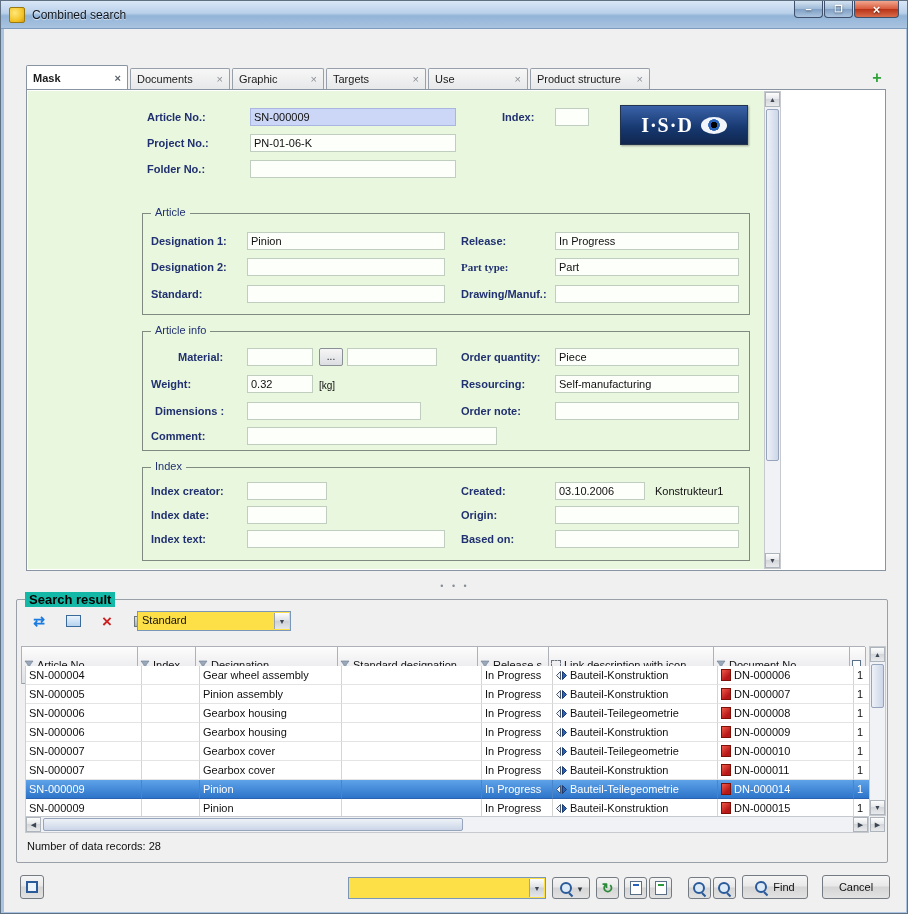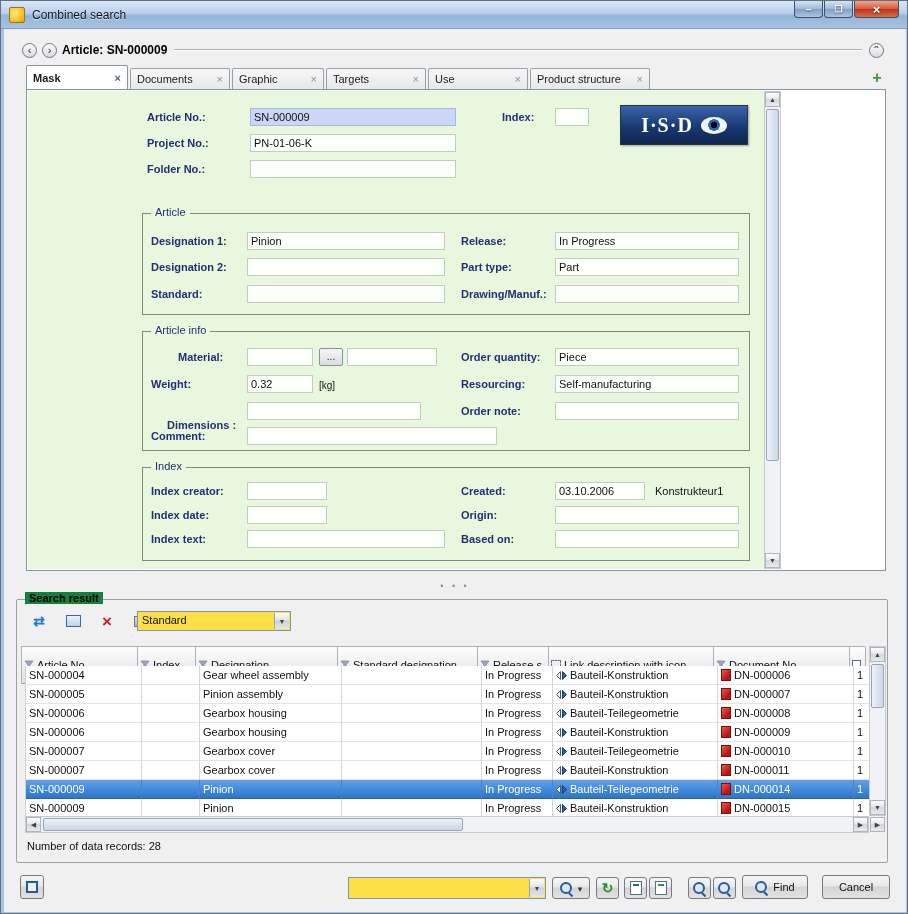--- a/index.html
+++ b/index.html
@@ -83,21 +83,21 @@
     border:1px solid #96a4bc; border-radius:2px; }
   .sb-thumb-h { position:absolute; top:1px; height:13px; background:linear-gradient(#eef2f8,#ccd6e8);
     border:1px solid #96a4bc; border-radius:2px; }
 
   
   .splitter { position:absolute; left:0; top:552px; width:902px; height:10px; text-align:center; color:#868e98; font-size:9px; letter-spacing:3px; }
   .splitter::before { content:"• • •"; }
 
   
   .search-panel { position:absolute; left:12px; top:570px; width:872px; height:264px; border:1px solid #9aa0a8; border-radius:2px; }
-  .search-title { position:absolute; top:-8px; left:8px; background:#15803d; padding:0 4px; font-weight:bold; font-size:11px; color:#000; }
+  .search-title { position:absolute; top:-8px; left:8px; background:#14b8a6; padding:0 4px; font-weight:bold; font-size:13px; color:#000; }
 
   .result-toolbar { position:absolute; left:10px; top:10px; height:22px; display:flex; align-items:center; gap:10px; }
   .tool-btn { width:24px; height:22px; display:flex; align-items:center; justify-content:center; }
   .sync-icon::before { content:"⇄"; color:#1a7ae0; font-weight:bold; font-size:14px; }
   .monitor-icon { width:15px; height:12px; border:1px solid #3a6a9a; background:linear-gradient(#eaf3fc,#b6d3ef); }
   .delete-icon::before { content:"×"; color:#cc2020; font-weight:bold; font-size:17px; line-height:1; }
   .printer-icon { width:15px; height:11px; background:linear-gradient(#dde1e5,#a9b1b9); border:1px solid #6f777e; position:relative; }
   .printer-icon::before { content:""; position:absolute; left:3px; top:-3px; width:8px; height:4px; background:#fff; border:1px solid #8a9098; }
 
   .combo { background:#fde047; border:1px solid #7a96b8; position:relative; }
@@ -165,27 +165,20 @@
       <div class="win-btn win-max"></div>
       <div class="win-btn win-close"></div>
     </div>
   </div>
   <div class="edge edge-l"></div>
   <div class="edge edge-r"></div>
   <div class="edge edge-b"></div>
 
   <div class="client">
 
-    <div class="panel-header">
-      <span class="nav-circle nav-back"></span>
-      <span class="nav-circle nav-fwd"></span>
-      <span class="panel-title">Article: SN-000009</span>
-      <span class="header-rule"></span>
-      <span class="nav-circle collapse-btn"></span>
-    </div>
 
     <div class="tabs">
       <div class="tab active t-mask">
         <span class="tab-label">Mask</span>
         <span class="tab-close"></span>
       </div>
       <div class="tab t-doc">
         <span class="tab-label">Documents</span>
         <span class="tab-close"></span>
       </div>
@@ -228,42 +221,42 @@
         <div class="fld" style="left:222px; top:69px; width:206px;"></div>
 
         <div class="grp" style="left:114px; top:122px; width:608px; height:102px;">
           <span class="grp-title">Article</span>
           <span class="lbl" style="left:8px; top:21px;">Designation 1:</span>
           <div class="fld" style="left:104px; top:18px; width:198px;">Pinion</div>
           <span class="lbl" style="left:318px; top:21px;">Release:</span>
           <div class="fld" style="left:412px; top:18px; width:184px;">In Progress</div>
           <span class="lbl" style="left:8px; top:47px;">Designation 2:</span>
           <div class="fld" style="left:104px; top:44px; width:198px;"></div>
-          <span class="lbl" style="left:318px; top:47px;">Part type:</span>
+          <span class="lbl" style="left:318px; top:47px;font-family:Liberation Serif, serif;">Part type:</span>
           <div class="fld" style="left:412px; top:44px; width:184px;">Part</div>
           <span class="lbl" style="left:8px; top:74px;">Standard:</span>
           <div class="fld" style="left:104px; top:71px; width:198px;"></div>
           <span class="lbl" style="left:318px; top:74px;">Drawing/Manuf.:</span>
           <div class="fld" style="left:412px; top:71px; width:184px;"></div>
         </div>
 
         <div class="grp" style="left:114px; top:240px; width:608px; height:120px;">
           <span class="grp-title">Article info</span>
           <span class="lbl" style="left:8px; top:19px;padding-left:27px;">Material:</span>
           <div class="fld" style="left:104px; top:16px; width:66px;"></div>
           <div class="mini-btn" style="left:176px; top:16px; width:24px;">...</div>
           <div class="fld" style="left:204px; top:16px; width:90px;"></div>
           <span class="lbl" style="left:318px; top:19px;">Order quantity:</span>
           <div class="fld" style="left:412px; top:16px; width:184px;">Piece</div>
           <span class="lbl" style="left:8px; top:46px;">Weight:</span>
           <div class="fld" style="left:104px; top:43px; width:66px;">0.32</div>
           <span class="txt" style="left:176px; top:48px; font-size:10px;">[kg]</span>
           <span class="lbl" style="left:318px; top:46px;">Resourcing:</span>
           <div class="fld" style="left:412px; top:43px; width:184px;">Self-manufacturing</div>
-          <span class="lbl" style="left:24px; top:73px;margin-top:14px;">Dimensions :</span>
+          <span class="lbl" style="left:12px; top:73px;">Dimensions :</span>
           <div class="fld" style="left:104px; top:70px; width:174px;"></div>
           <span class="lbl" style="left:318px; top:73px;">Order note:</span>
           <div class="fld" style="left:412px; top:70px; width:184px;"></div>
           <span class="lbl" style="left:8px; top:98px;text-align:right;">Comment:</span>
           <div class="fld" style="left:104px; top:95px; width:250px;"></div>
         </div>
 
         <div class="grp" style="left:114px; top:376px; width:608px; height:94px;">
           <span class="grp-title">Index</span>
           <span class="lbl" style="left:8px; top:17px;">Index creator:</span>

